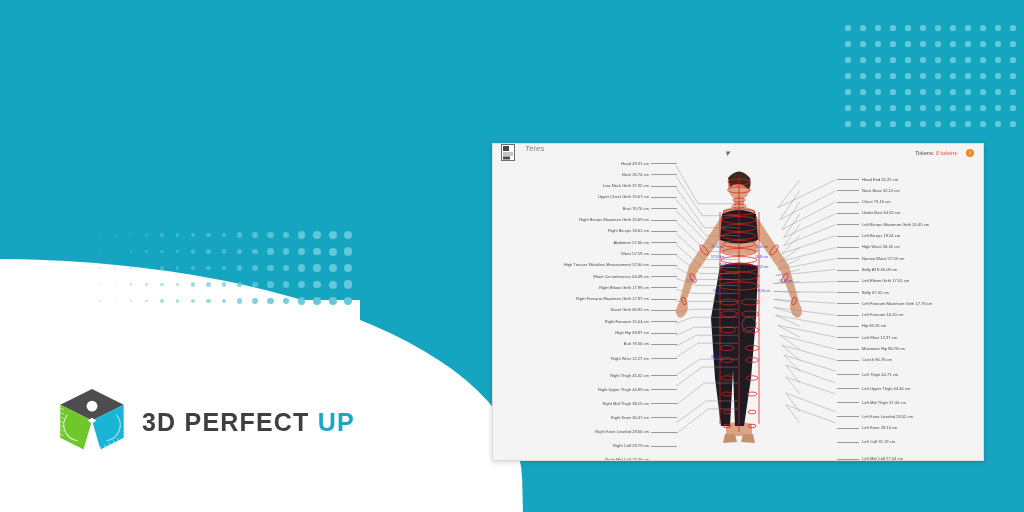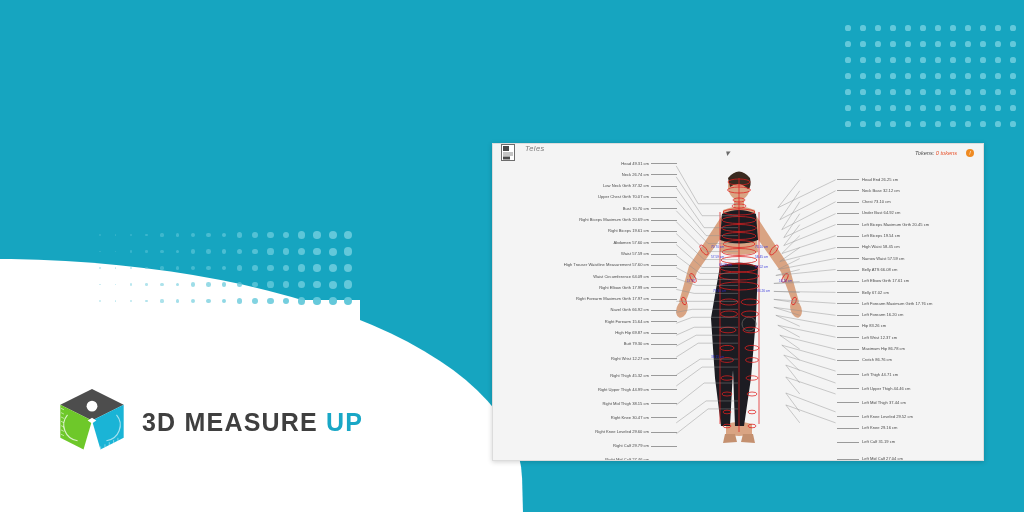--- a/index.html
+++ b/index.html
@@ -388,21 +388,21 @@
           <line x1="56" y1="91" x2="56" y2="87"></line>
             <line x1="62" y1="88" x2="62" y2="84"></line>
           <line x1="68" y1="85" x2="68" y2="81"></line>
             <line x1="74" y1="82" x2="74" y2="78"></line>
           <line x1="80" y1="79" x2="80" y2="75"></line>
             <line x1="86" y1="76" x2="86" y2="72"></line>
         </g>
       </svg>
     </div>
     <div class="logo-text">
-      <div class="logo-main"><span>3D MEASURE </span><span class="up">UP</span></div>
+      <div class="logo-main"><span>3D PERFECT </span><span class="up">UP</span></div>
     </div>
   </div>
 
   <div class="app-panel">
 
     <div class="app-topbar">
       <span class="doc-icon">
         <svg viewBox="0 0 14 17" width="14" height="17">
           <rect x="0.5" y="0.5" width="13" height="16" fill="#fff" stroke="#6d6d6d"></rect>
           <rect x="2" y="2" width="6" height="5" fill="#4a4a4a"></rect>

